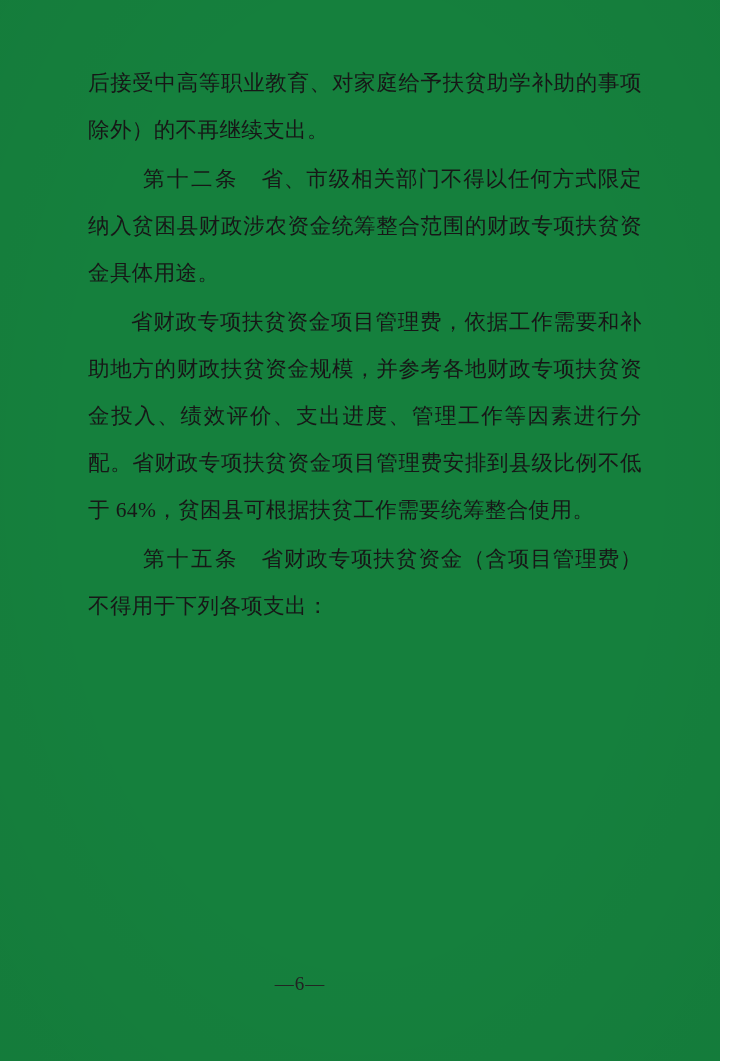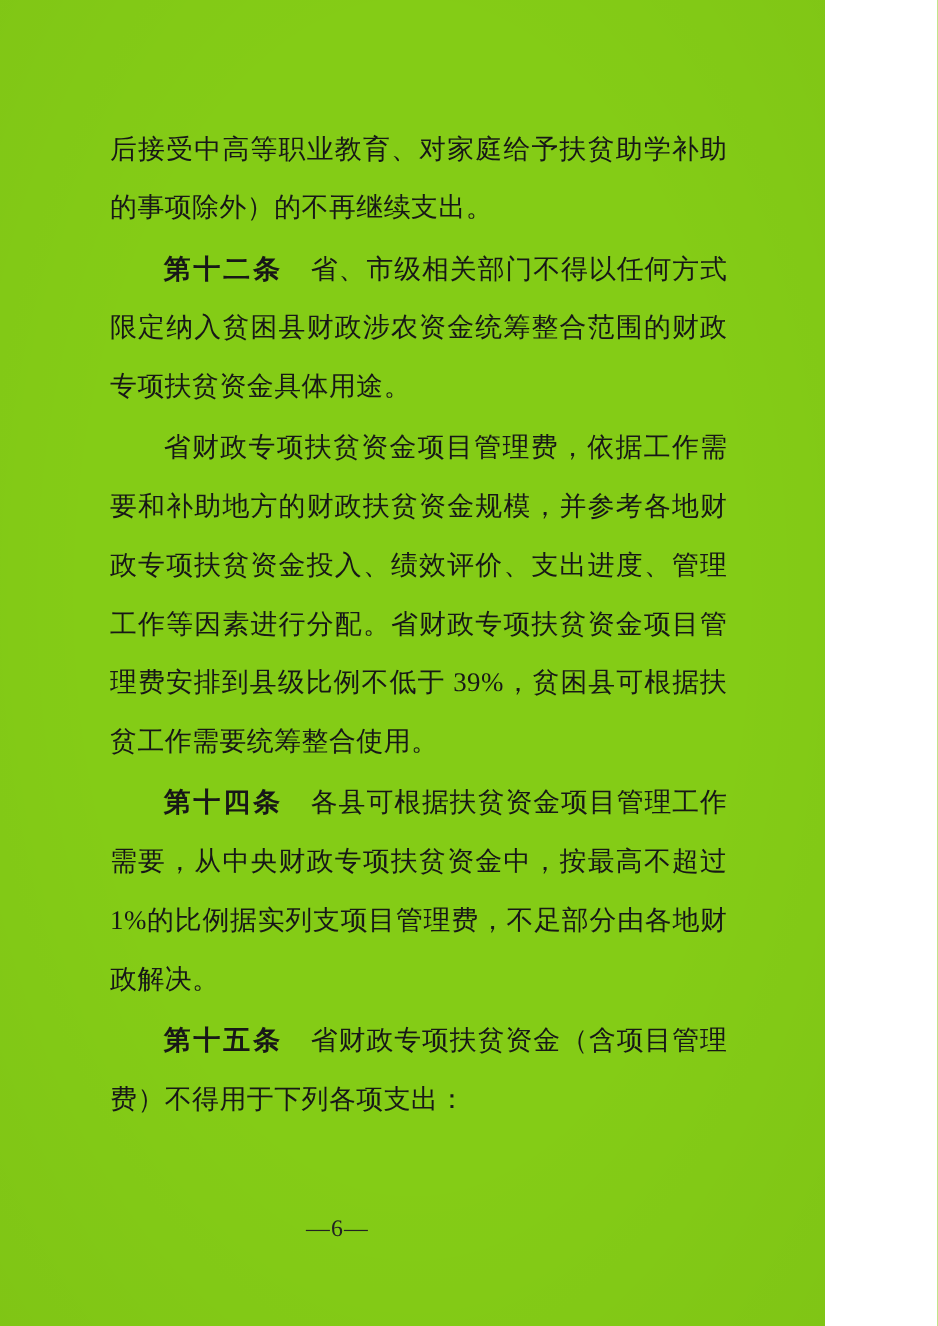--- a/index.html
+++ b/index.html
@@ -9,25 +9,25 @@
   body {
     width: 750px;
     height: 1061px;
     background: #ffffff;
     font-family: "Liberation Serif", "DejaVu Serif", serif;
     color: #1a1a1a;
     overflow: hidden;
   }
   .page {
     position: relative;
-    width: 660px;
+    width: 720px;
     height: 1061px;
-    background: #84cc16;
+    background: #15803d;
     box-sizing: border-box;
-    padding: 96px 78px 40px 88px;
+    padding: 60px 78px 40px 88px;
   }
   
   .page::before {
     content: "";
     position: absolute;
     inset: 0;
     background:
       radial-gradient(ellipse at 50% 45%, rgba(255,255,255,0) 55%, rgba(0,0,0,0.035) 100%);
     pointer-events: none;
   }
@@ -42,22 +42,23 @@
     letter-spacing: 0.4px;
     text-align: justify;
     text-justify: inter-ideograph;
     color: #171717;
     text-indent: 0;
   }
   p.indent {
     text-indent: 43px;
   }
   .article-head {
-    font-weight: bold;
+    font-weight: normal;
     letter-spacing: 2px;
+    margin-left: 12px;
   }
   .page-number {
     position: absolute;
     left: 0;
     right: 0;
     bottom: 66px;
     text-align: center;
     font-size: 19px;
     color: #222;
     letter-spacing: 1px;
@@ -77,27 +78,24 @@
     <p class="para">
       <span>后接受中高等职业教育、对家庭给予扶贫助学补助的事项除外）的不再继续支出。</span>
     </p>
 
     <p class="para indent">
       <span class="article-head">第十二条</span><span>　省、市级相关部门不得以任何方式限定纳入贫困县财政涉农资金统筹整合范围的财政专项扶贫资金具体用途。</span>
     </p>
 
 
     <p class="para indent">
-      <span>省财政专项扶贫资金项目管理费，依据工作需要和补助地方的财政扶贫资金规模，并参考各地财政专项扶贫资金投入、绩效评价、支出进度、管理工作等因素进行分配。省财政专项扶贫资金项目管理费安排到县级比例不低于 39%，贫困县可根据扶贫工作需要统筹整合使用。</span>
+      <span>省财政专项扶贫资金项目管理费，依据工作需要和补助地方的财政扶贫资金规模，并参考各地财政专项扶贫资金投入、绩效评价、支出进度、管理工作等因素进行分配。省财政专项扶贫资金项目管理费安排到县级比例不低于 64%，贫困县可根据扶贫工作需要统筹整合使用。</span>
     </p>
 
 
-    <p class="para indent">
-      <span class="article-head">第十四条</span><span>　各县可根据扶贫资金项目管理工作需要，从中央财政专项扶贫资金中，按最高不超过 1%的比例据实列支项目管理费，不足部分由各地财政解决。</span>
-    </p>
 
     <p class="para indent">
       <span class="article-head">第十五条</span><span>　省财政专项扶贫资金（含项目管理费）不得用于下列各项支出：</span>
     </p>
 
   </div>
 
   <div class="page-number">
     <span class="pn-inner">—6—</span>
   </div>

